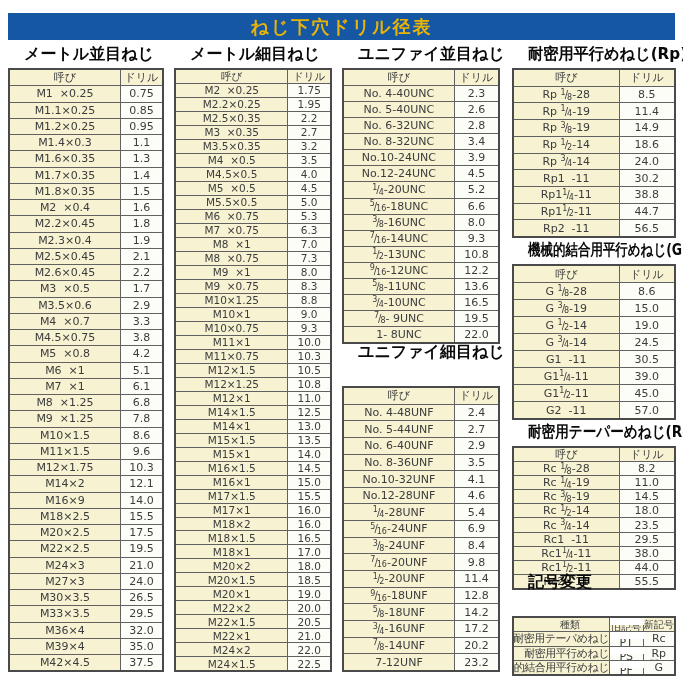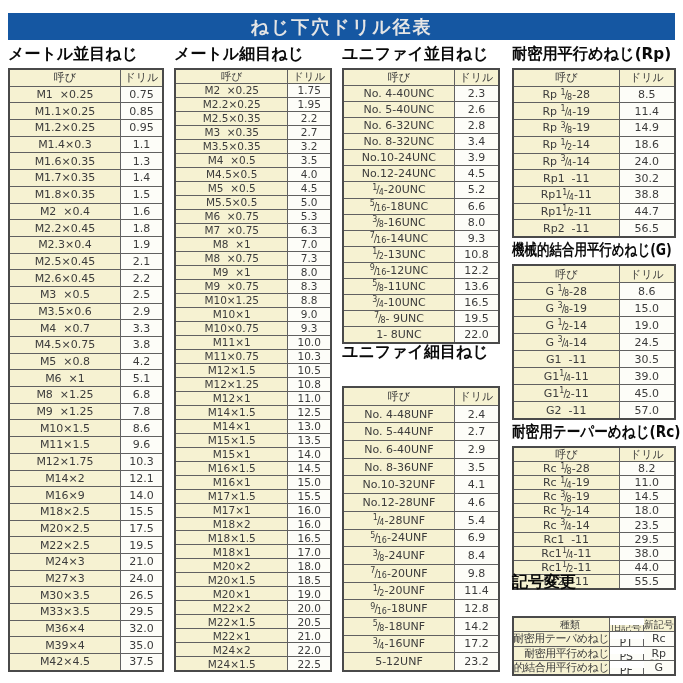--- a/index.html
+++ b/index.html
@@ -1,23 +1,23 @@
 <!DOCTYPE html>
 <html><head>
 <meta charset="utf-8">
 <style>
   html,body{margin:0;padding:0;}
   body{width:683px;height:683px;background:#ffffff;position:relative;
        font-family:"DejaVu Sans","Liberation Sans",sans-serif;color:#3c3c3c;}
   .page{position:absolute;left:0;top:0;width:683px;height:683px;overflow:hidden;}
   .banner{position:absolute;left:8px;top:13px;width:667px;height:27px;background:#1557a2;
-          color:#e5e5e5;display:flex;align-items:center;justify-content:center;
+          color:#eab308;display:flex;align-items:center;justify-content:center;
           font-size:18px;font-weight:bold;letter-spacing:2px;}
   .sec-title{position:absolute;font-size:16px;font-weight:bold;color:#0a0a0a;
-             white-space:nowrap;line-height:20px;}
+             white-space:nowrap;line-height:20px;margin-left:16px;}
   .sq{display:inline-block;transform-origin:0 50%;}
   .sq95{transform:scaleX(0.95);}
   .sq88{transform:scaleX(0.85);}
   .sq80{transform:scaleX(0.78);}
   .ttable{position:absolute;border:2px solid #4a4a4a;display:flex;flex-direction:column;
           background:#fff;box-sizing:border-box;font-size:11px;}
   .dense{font-size:10.5px;}
   .trow{display:flex;flex:1 1 0;border-top:1.5px solid #616161;min-height:0;}
   .trow:first-child{border-top:none;}
   .tc{display:flex;align-items:center;justify-content:center;box-sizing:border-box;overflow:hidden;}
@@ -154,21 +154,21 @@
         </div>
         <div class="tc tdrill">
           <span class="cv">2.2</span>
         </div>
       </div>
       <div class="trow">
         <div class="tc tname">
           <span class="cv">M3  ×0.5</span>
         </div>
         <div class="tc tdrill">
-          <span class="cv">2.5</span>
+          <span class="cv">1.7</span>
         </div>
       </div>
       <div class="trow">
         <div class="tc tname">
           <span class="cv">M3.5×0.6</span>
         </div>
         <div class="tc tdrill">
           <span class="cv">2.9</span>
         </div>
       </div>
@@ -195,20 +195,28 @@
         <div class="tc tdrill">
           <span class="cv">4.2</span>
         </div>
       </div>
       <div class="trow">
         <div class="tc tname">
           <span class="cv">M6  ×1</span>
         </div>
         <div class="tc tdrill">
           <span class="cv">5.1</span>
+        </div>
+      </div>
+      <div class="trow">
+        <div class="tc tname">
+          <span class="cv">M7  ×1</span>
+        </div>
+        <div class="tc tdrill">
+          <span class="cv">6.1</span>
         </div>
       </div>
       <div class="trow">
         <div class="tc tname">
           <span class="cv">M8  ×1.25</span>
         </div>
         <div class="tc tdrill">
           <span class="cv">6.8</span>
         </div>
       </div>
@@ -953,21 +961,29 @@
       <div class="trow">
         <div class="tc tname">
           <span class="cv"><span class="fr"><span class="num">3</span><span class="sl">/</span><span class="den">4</span></span>-16UNF</span>
         </div>
         <div class="tc tdrill">
           <span class="cv">17.2</span>
         </div>
       </div>
       <div class="trow">
         <div class="tc tname">
-          <span class="cv">5-12UNF</span>
+          <span class="cv"><span class="fr"><span class="num">7</span><span class="sl">/</span><span class="den">8</span></span>-14UNF</span>
+        </div>
+        <div class="tc tdrill">
+          <span class="cv">20.2</span>
+        </div>
+      </div>
+      <div class="trow">
+        <div class="tc tname">
+          <span class="cv">7-12UNF</span>
         </div>
         <div class="tc tdrill">
           <span class="cv">23.2</span>
         </div>
       </div>
     </div>
 
   <div class="sec-title" style="left:512px;top:44px;">
     <span class="sq sq95">耐密用平行めねじ(Rp)</span>
   </div>

